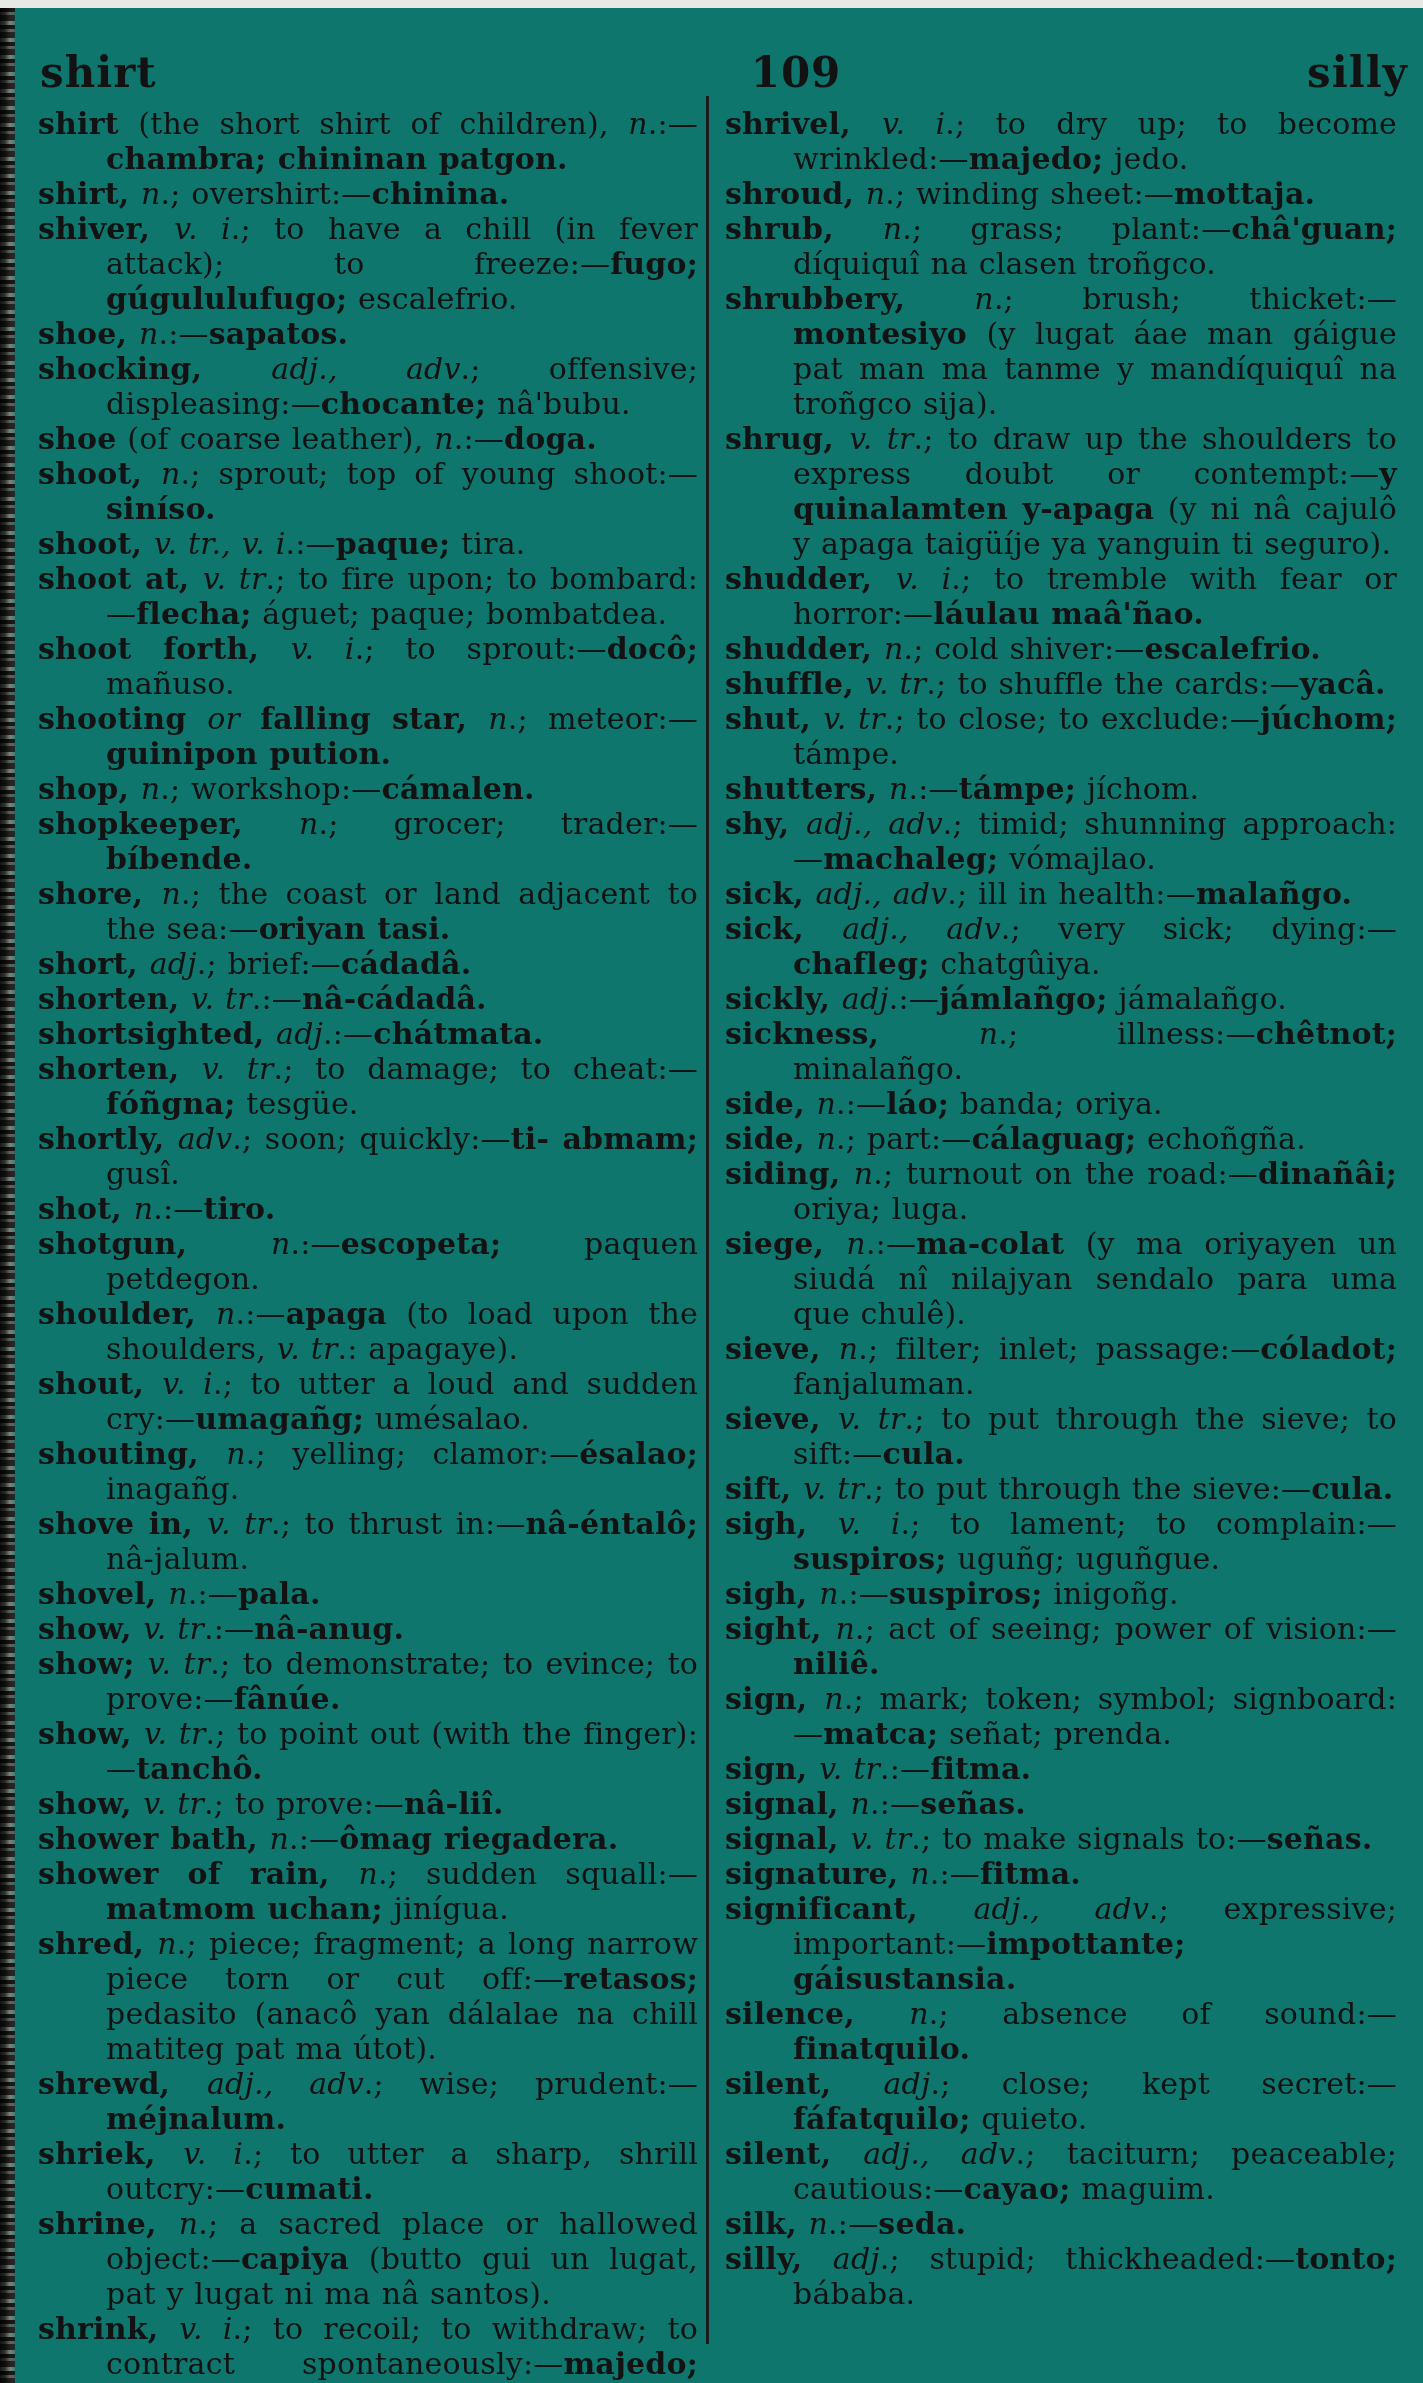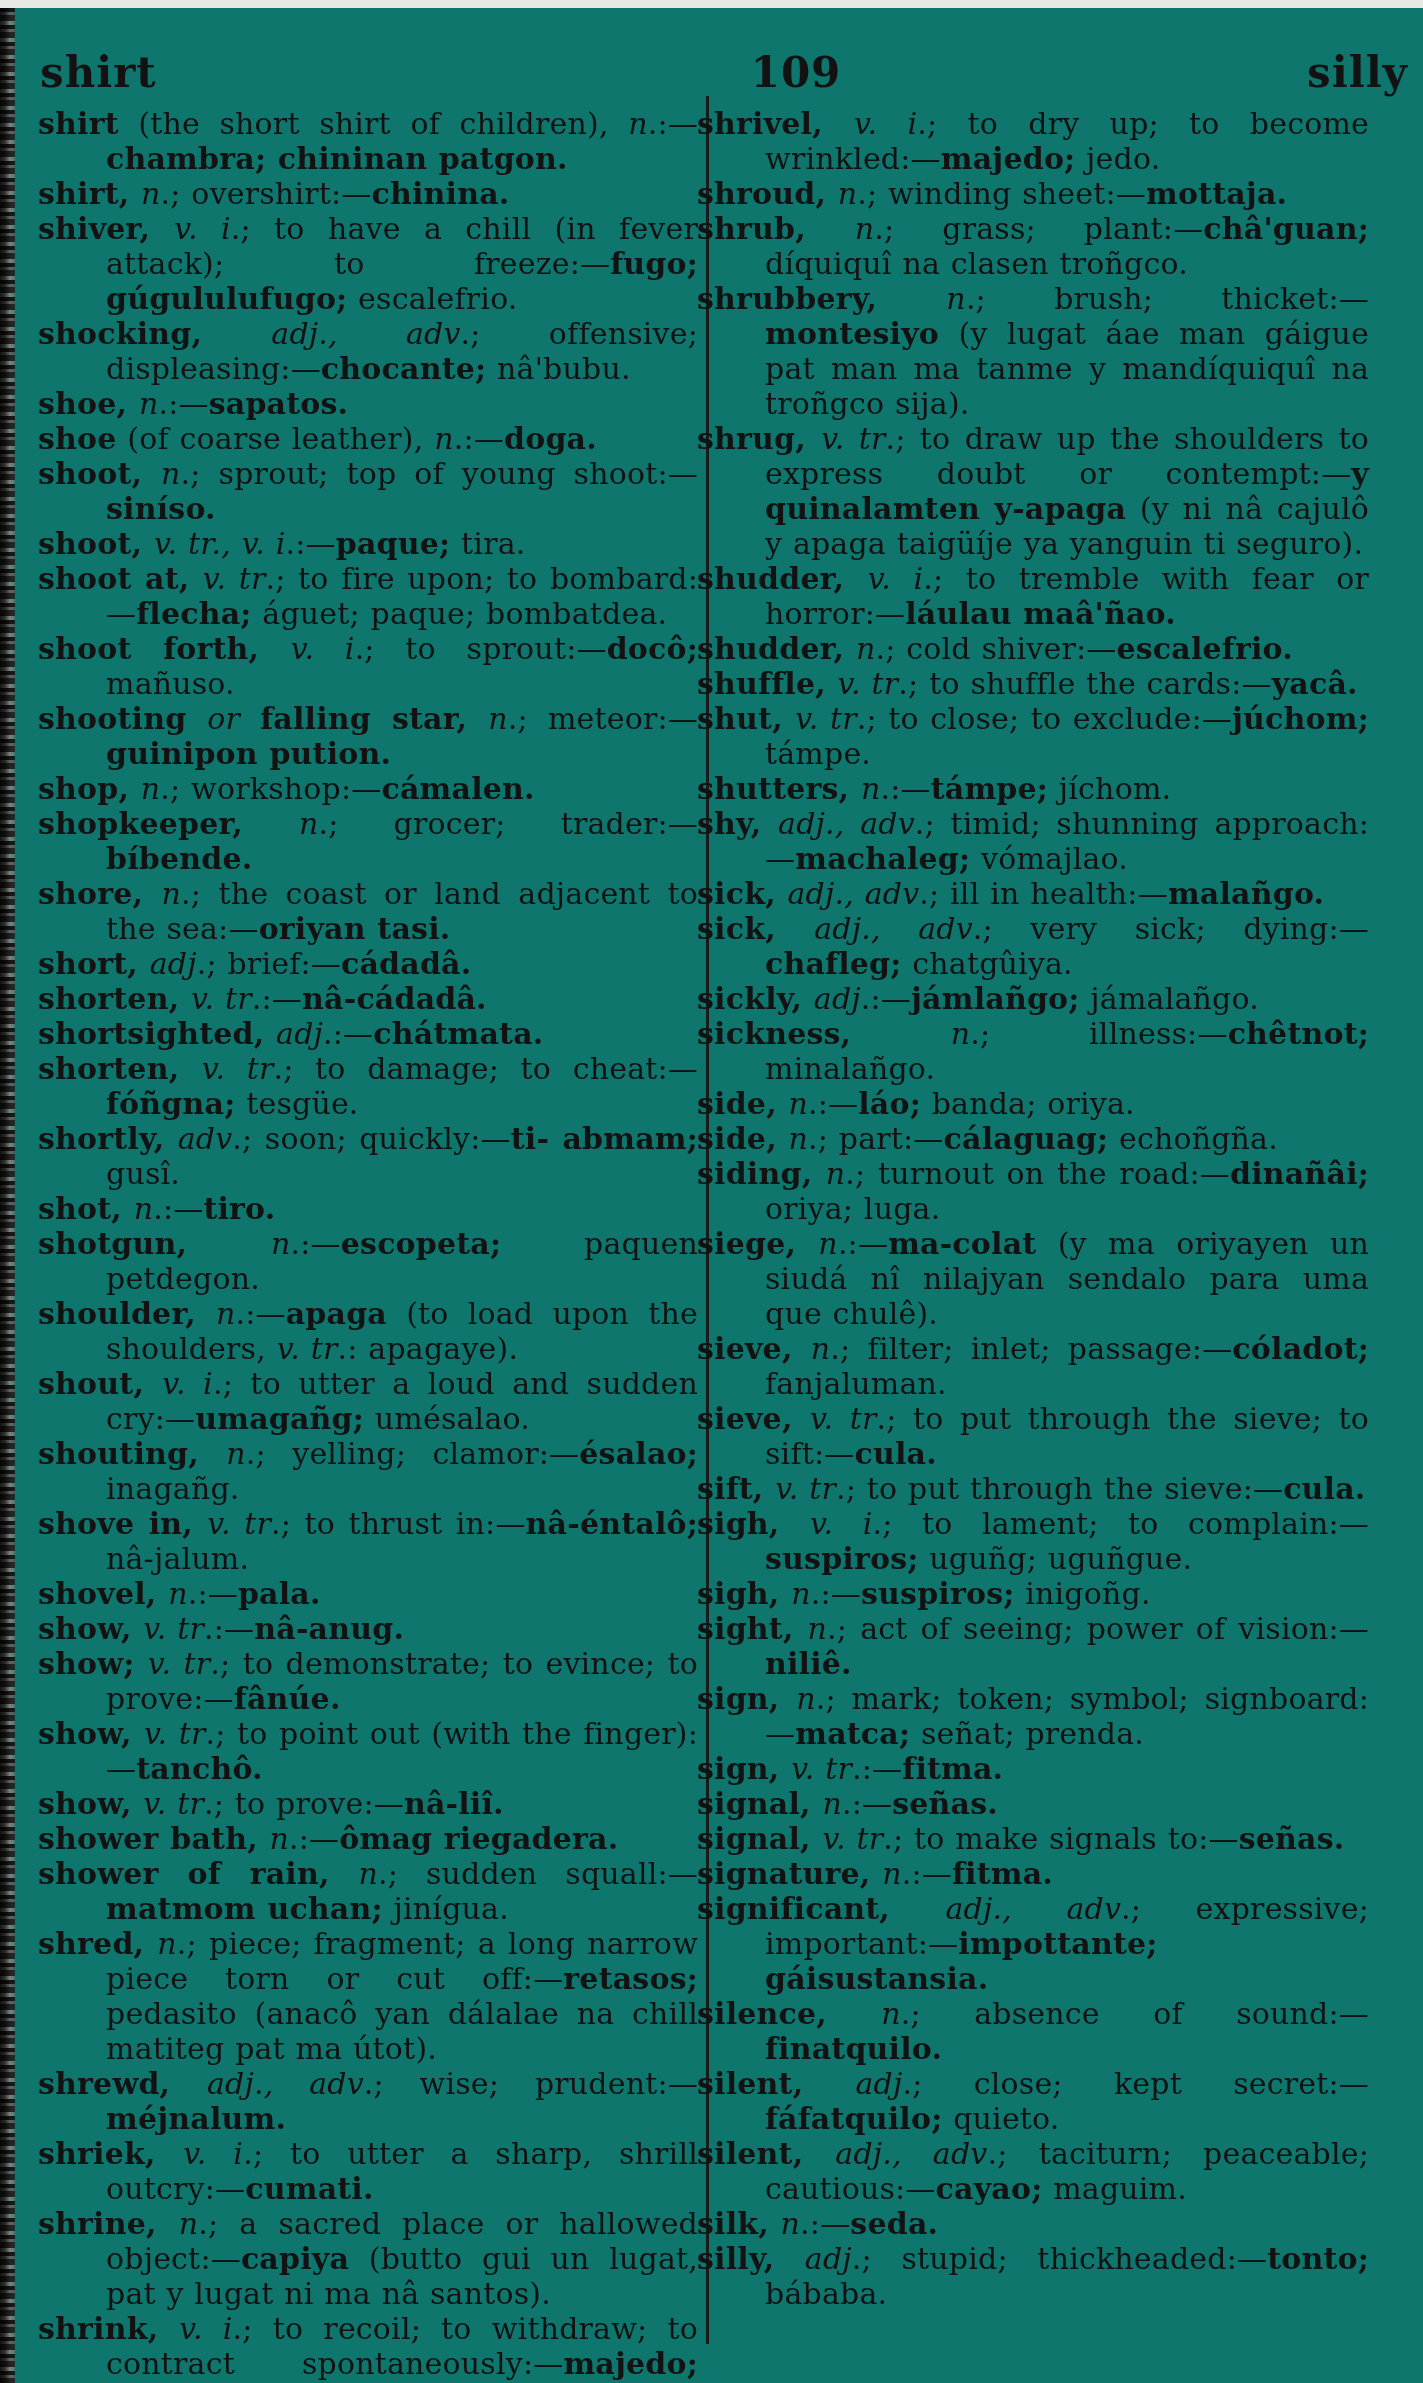--- a/index.html
+++ b/index.html
@@ -31,21 +31,21 @@
   .head-center{left:796px;transform:translateX(-50%);font-weight:bold;}
   .head-right{right:15px;}
   .divider{
     position:absolute;left:706px;top:88px;width:3px;height:2248px;
     background:#1b1b1b;
   }
   .col{
     position:absolute;top:98px;
   }
   .col-left{left:38px;width:660px;}
-  .col-right{left:697px;width:672px;}
+  .col-right{left:725px;width:672px;}
   .entry{
     margin:0;
     padding-left:68px;
     text-indent:-68px;
     font-size:30px;
     line-height:35px;
     text-align:justify;
     letter-spacing:.2px;
     word-spacing:1px;
   }
@@ -62,22 +62,22 @@
   <div class="running-head head-left">shirt</div>
   <div class="running-head head-center">109</div>
   <div class="running-head head-right">silly</div>
 
   <div class="divider"></div>
 
   <div class="col col-left">
       <p class="entry"><span class="b">shirt</span><span class="r"> (the short shirt of children), </span><span class="i">n</span><span class="r">.:—</span><span class="b">chambra; chininan patgon.</span></p>
       <p class="entry"><span class="b">shirt, </span><span class="i">n</span><span class="r">.; overshirt:—</span><span class="b">chinina.</span></p>
       <p class="entry"><span class="b">shiver, </span><span class="i">v. i</span><span class="r">.; to have a chill (in fever attack); to freeze:—</span><span class="b">fugo; gúgululufugo;</span><span class="r"> escalefrio.</span></p>
+      <p class="entry"><span class="b">shoe, </span><span class="i">n</span><span class="r">.:—</span><span class="b">sapatos.</span></p>
       <p class="entry"><span class="b">shocking, </span><span class="i">adj., adv</span><span class="r">.; offensive; displeasing:—</span><span class="b">chocante;</span><span class="r"> nâ'bubu.</span></p>
-      <p class="entry"><span class="b">shoe, </span><span class="i">n</span><span class="r">.:—</span><span class="b">sapatos.</span></p>
       <p class="entry"><span class="b">shoe</span><span class="r"> (of coarse leather), </span><span class="i">n</span><span class="r">.:—</span><span class="b">doga.</span></p>
       <p class="entry"><span class="b">shoot, </span><span class="i">n</span><span class="r">.; sprout; top of young shoot:—</span><span class="b">siníso.</span></p>
       <p class="entry"><span class="b">shoot, </span><span class="i">v. tr., v. i</span><span class="r">.:—</span><span class="b">paque;</span><span class="r"> tira.</span></p>
       <p class="entry"><span class="b">shoot at, </span><span class="i">v. tr</span><span class="r">.; to fire upon; to bombard:—</span><span class="b">flecha;</span><span class="r"> águet; paque; bombatdea.</span></p>
       <p class="entry"><span class="b">shoot forth, </span><span class="i">v. i</span><span class="r">.; to sprout:—</span><span class="b">docô;</span><span class="r"> mañuso.</span></p>
       <p class="entry"><span class="b">shooting </span><span class="i">or </span><span class="b">falling star, </span><span class="i">n</span><span class="r">.; meteor:—</span><span class="b">guinipon pution.</span></p>
       <p class="entry"><span class="b">shop, </span><span class="i">n</span><span class="r">.; workshop:—</span><span class="b">cámalen.</span></p>
       <p class="entry"><span class="b">shopkeeper, </span><span class="i">n</span><span class="r">.; grocer; trader:—</span><span class="b">bíbende.</span></p>
       <p class="entry"><span class="b">shore, </span><span class="i">n</span><span class="r">.; the coast or land adjacent to the sea:—</span><span class="b">oriyan tasi.</span></p>
       <p class="entry"><span class="b">short, </span><span class="i">adj</span><span class="r">.; brief:—</span><span class="b">cádadâ.</span></p>

